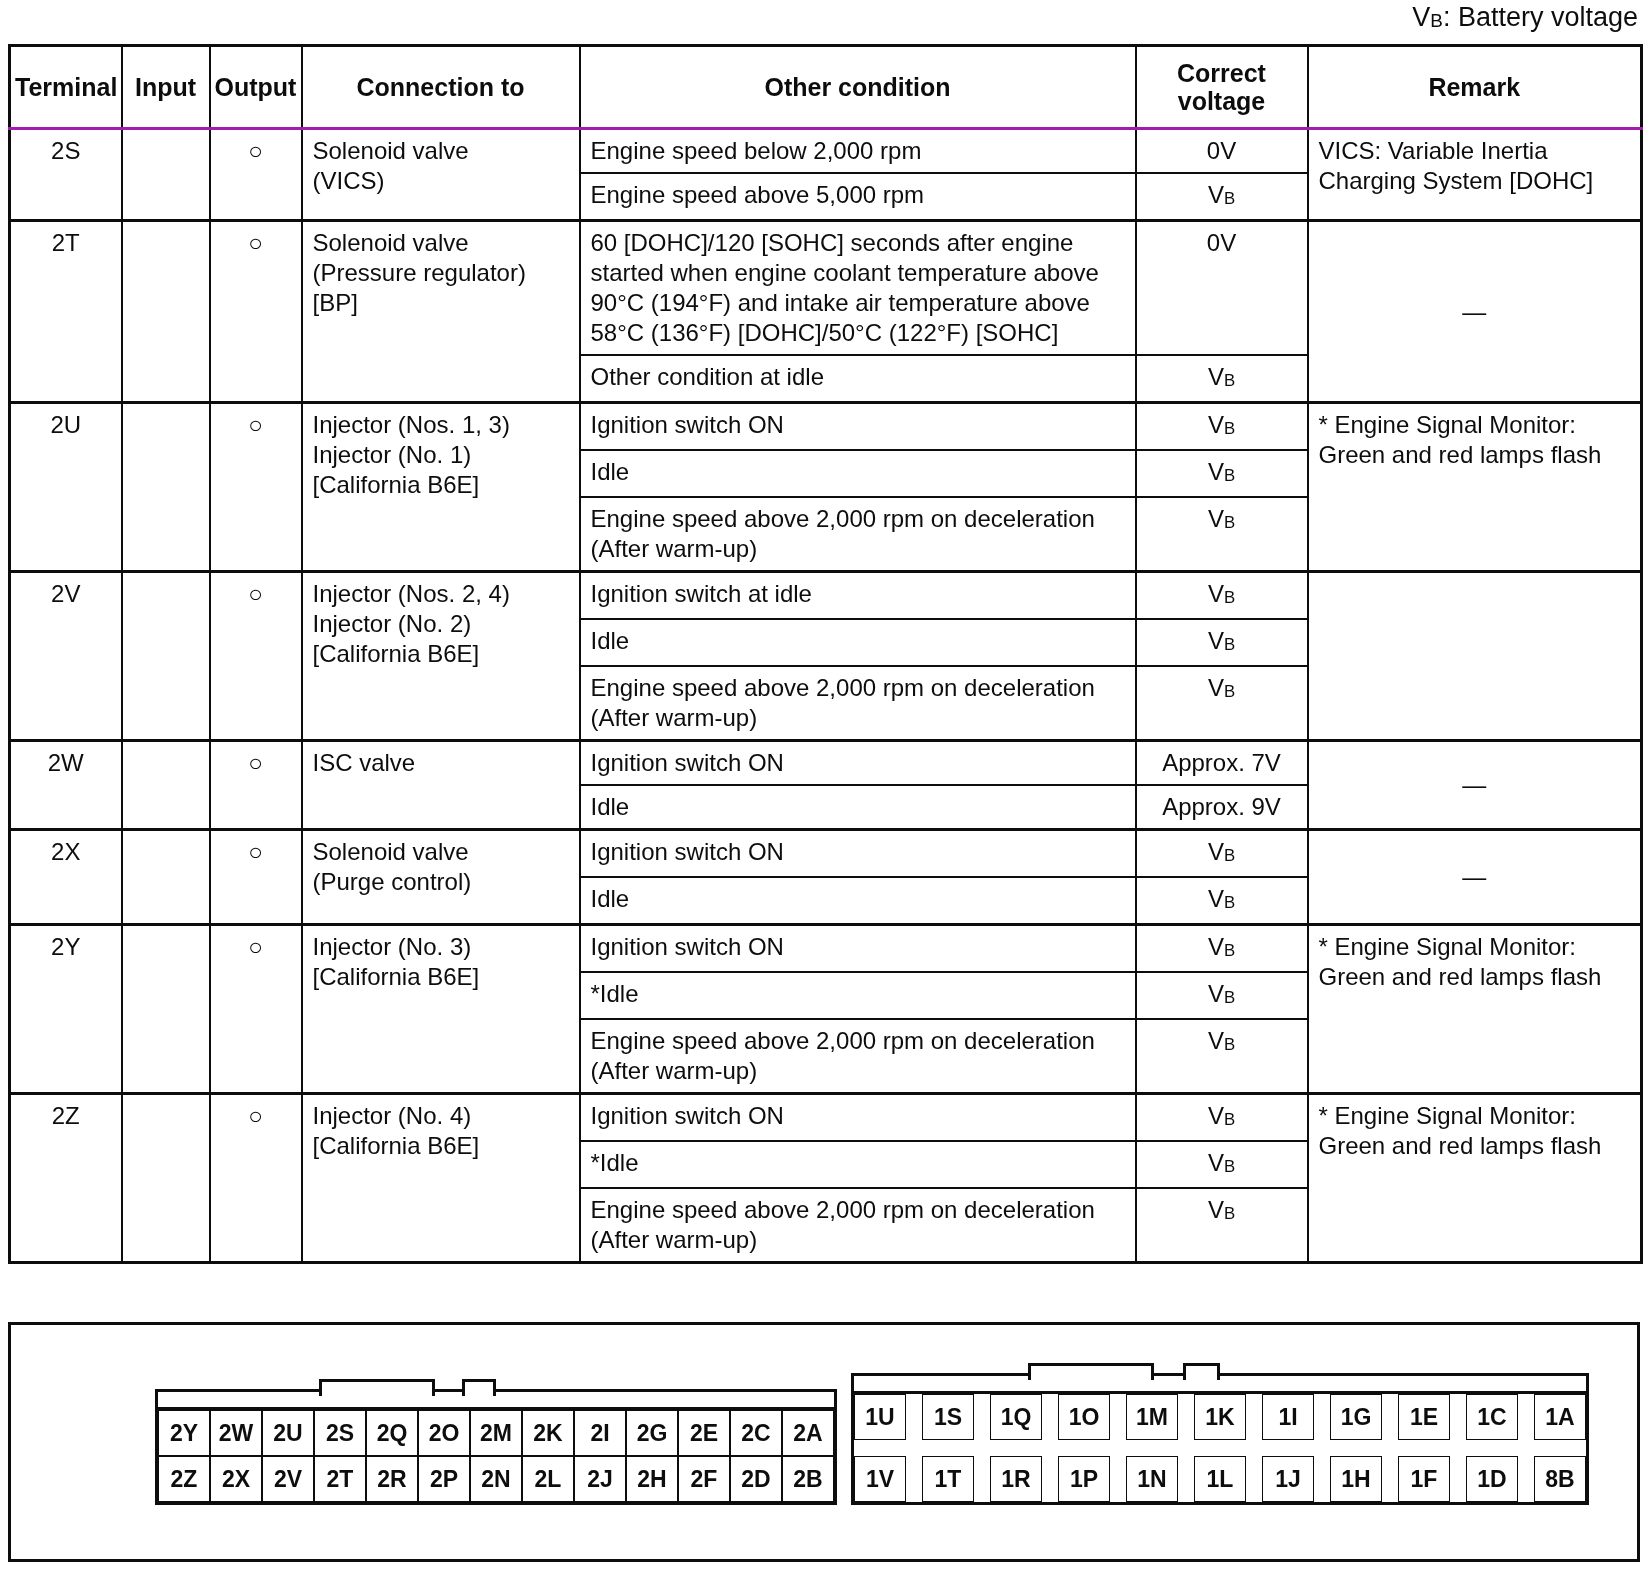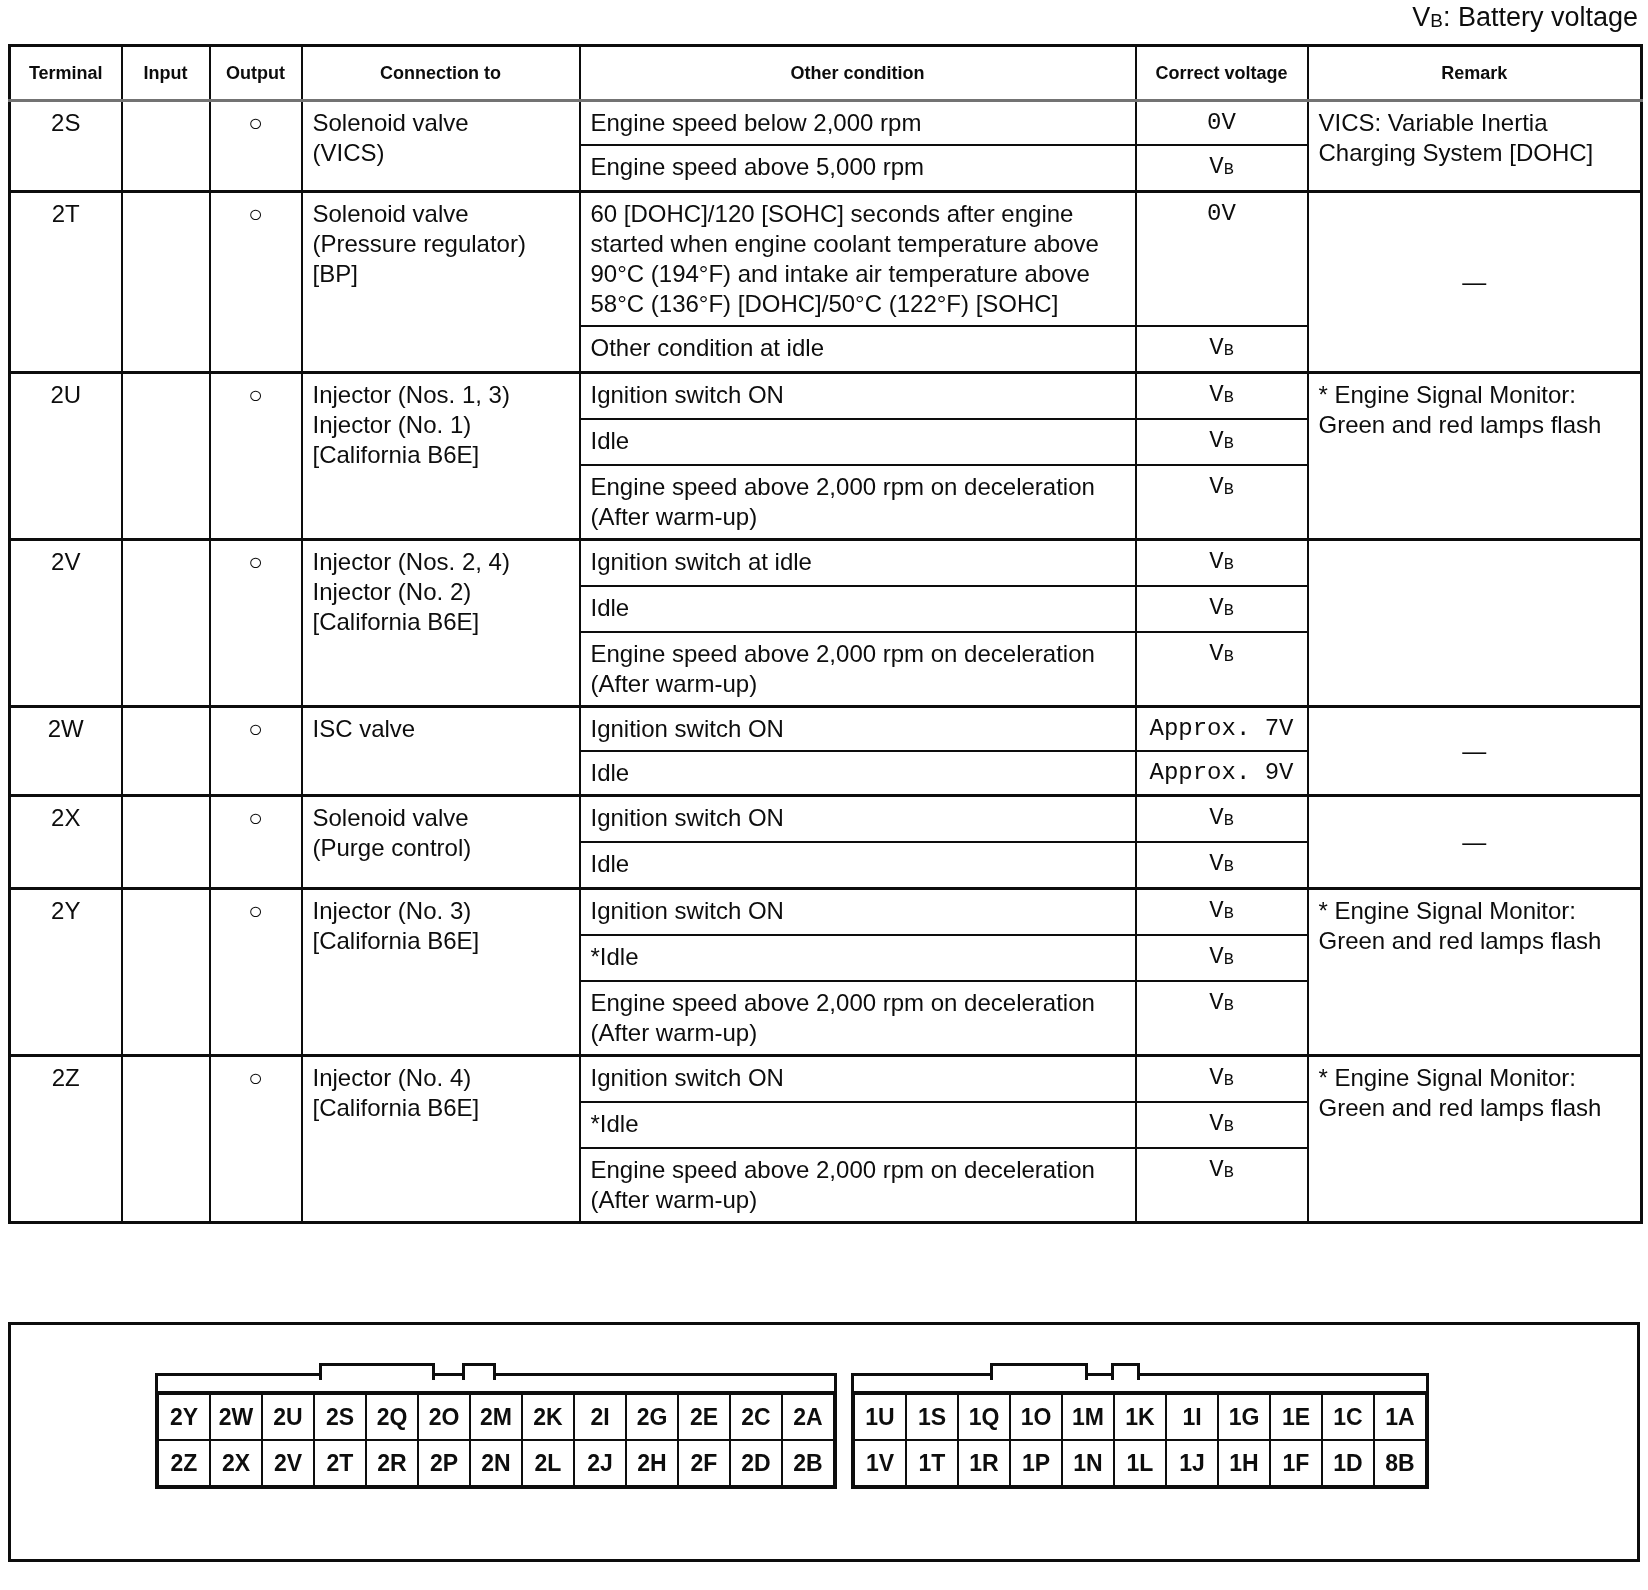--- a/index.html
+++ b/index.html
@@ -19,35 +19,35 @@
 
   table.main {
     position: absolute; top: 44px; left: 8px;
     width: 1632px;
     border-collapse: collapse;
     table-layout: fixed;
     border: 3px solid #0d0d0d;
   }
   table.main th, table.main td { border: 2px solid #0d0d0d; }
   table.main th {
-    font-size: 18px; font-weight: bold;
+    font-size: 25px; font-weight: bold;
     padding: 12px 4px; text-align: center;
-    border-bottom: 3px solid #737373;
+    border-bottom: 3px solid #a21caf;
     line-height: 28px;
   }
   table.main td {
     font-size: 24px; line-height: 30px;
     padding: 6px 10px;
     vertical-align: top;
   }
   tr.group-start td { border-top: 3px solid #0d0d0d; }
   td.terminal { text-align: center; font-size: 25px; }
   td.input, td.output { text-align: center; }
   td.output { font-size: 24px; }
-  td.volt { text-align: center; font-family: Liberation Mono, monospace; }
+  td.volt { text-align: center; }
   td.remark.dash { text-align: center; vertical-align: middle; }
 
   .connector-box {
     position: absolute; left: 8px; top: 1322px;
     width: 1632px; height: 240px;
     border: 3px solid #0d0d0d;
   }
   .assembly {
     position: absolute; left: 144px; top: 36px;
     display: flex; gap: 14px; align-items: flex-end;
@@ -264,21 +264,21 @@
           <div class="pin">2D</div>
           <div class="pin">2B</div>
         </div>
       </div>
       <div class="conn-block">
         <div class="profile">
           <div class="pbase"></div>
           <div class="ptab ptab1"></div>
           <div class="ptab ptab2"></div>
         </div>
-        <div class="pin-grid" style="grid-template-columns: repeat(11, 52px);">
+        <div class="pin-grid" style="grid-template-columns: repeat(11, 52px); gap: 16px;">
           <div class="pin">1U</div>
           <div class="pin">1S</div>
           <div class="pin">1Q</div>
           <div class="pin">1O</div>
           <div class="pin">1M</div>
           <div class="pin">1K</div>
           <div class="pin">1I</div>
           <div class="pin">1G</div>
           <div class="pin">1E</div>
           <div class="pin">1C</div>

